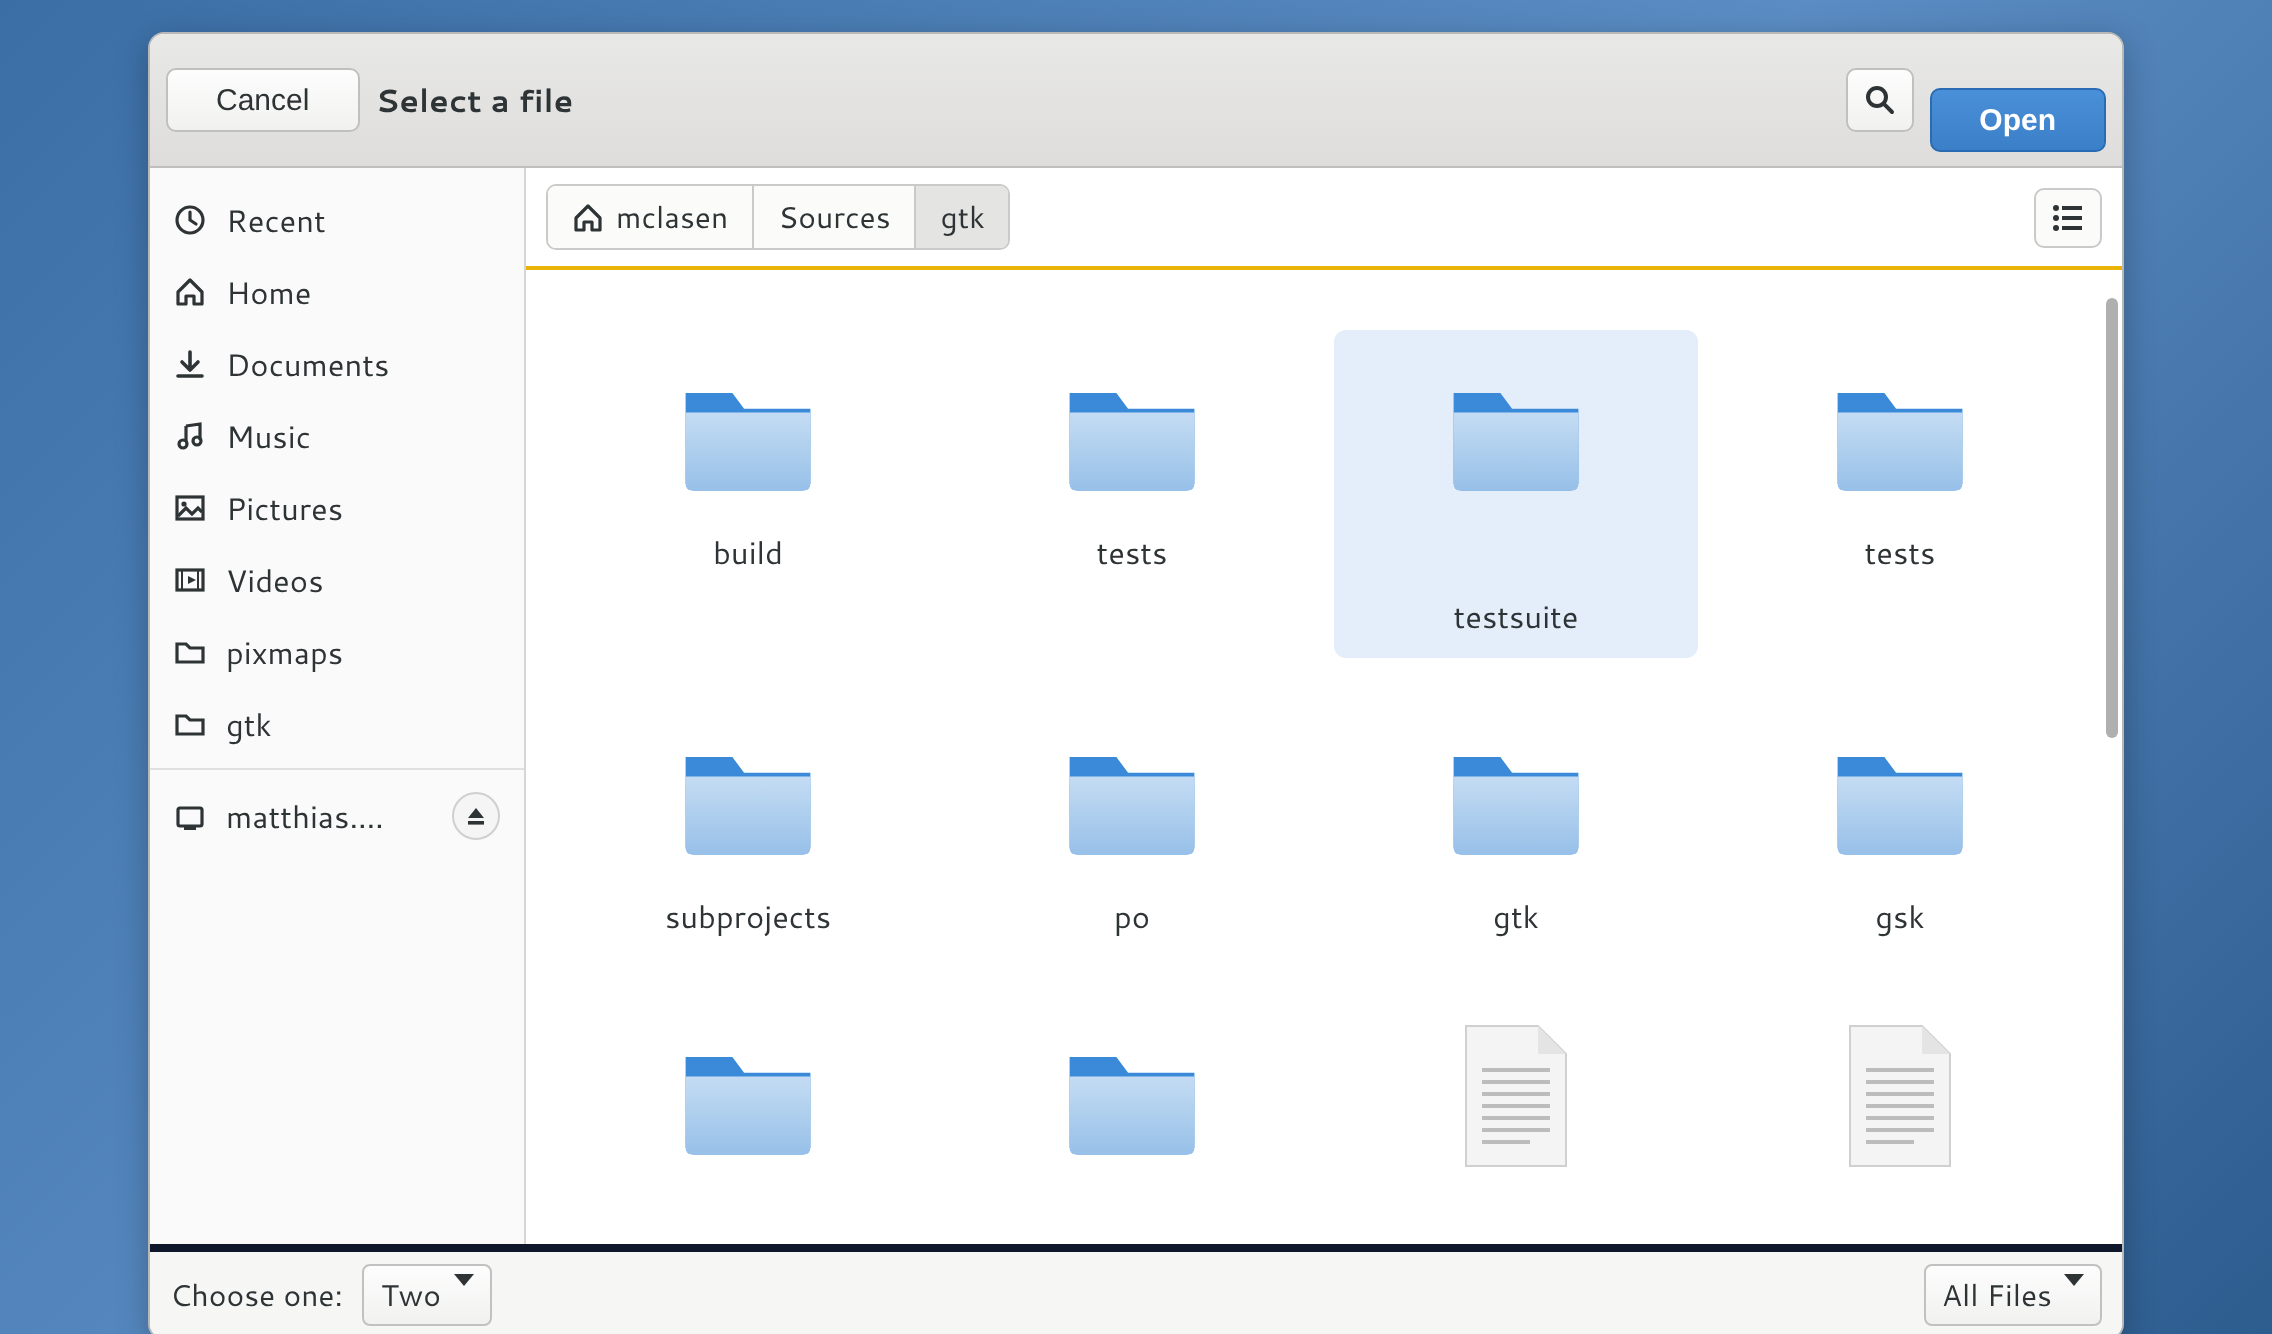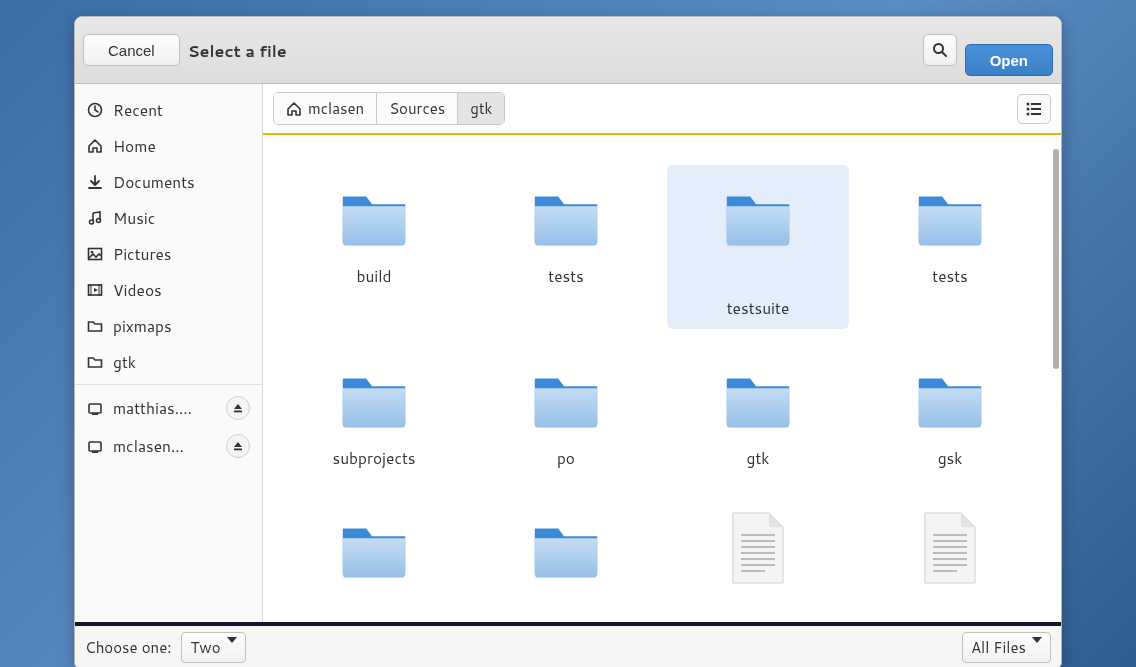--- a/index.html
+++ b/index.html
@@ -285,35 +285,20 @@
         </div>
       <div class="side-section" id="side-mounts">
           <div class="side-item">
             <span class="side-icon">
               <svg width="16" height="16" viewBox="0 0 16 16">
                 <rect x="2" y="4" width="12" height="9" rx="1" fill="none" stroke="#2e3436" stroke-width="1.6"></rect>
                 <rect x="5" y="13" width="6" height="2" fill="#2e3436"></rect>
               </svg>
             </span>
             <span class="side-label">matthias.…</span>
-            <span class="eject">
-              <svg width="10" height="10" viewBox="0 0 10 10">
-                <path d="M5 1 L9 6 H1 Z" fill="#2e3436"></path>
-                <rect x="1" y="7.5" width="8" height="1.8" fill="#2e3436"></rect>
-              </svg>
-            </span>
-          </div>
-          <div class="side-item">
-            <span class="side-icon">
-              <svg width="16" height="16" viewBox="0 0 16 16">
-                <rect x="2" y="4" width="12" height="9" rx="1" fill="none" stroke="#2e3436" stroke-width="1.6"></rect>
-                <rect x="5" y="13" width="6" height="2" fill="#2e3436"></rect>
-              </svg>
-            </span>
-            <span class="side-label">mclasen…</span>
             <span class="eject">
               <svg width="10" height="10" viewBox="0 0 10 10">
                 <path d="M5 1 L9 6 H1 Z" fill="#2e3436"></path>
                 <rect x="1" y="7.5" width="8" height="1.8" fill="#2e3436"></rect>
               </svg>
             </span>
           </div>
         </div>
     </div>
 

